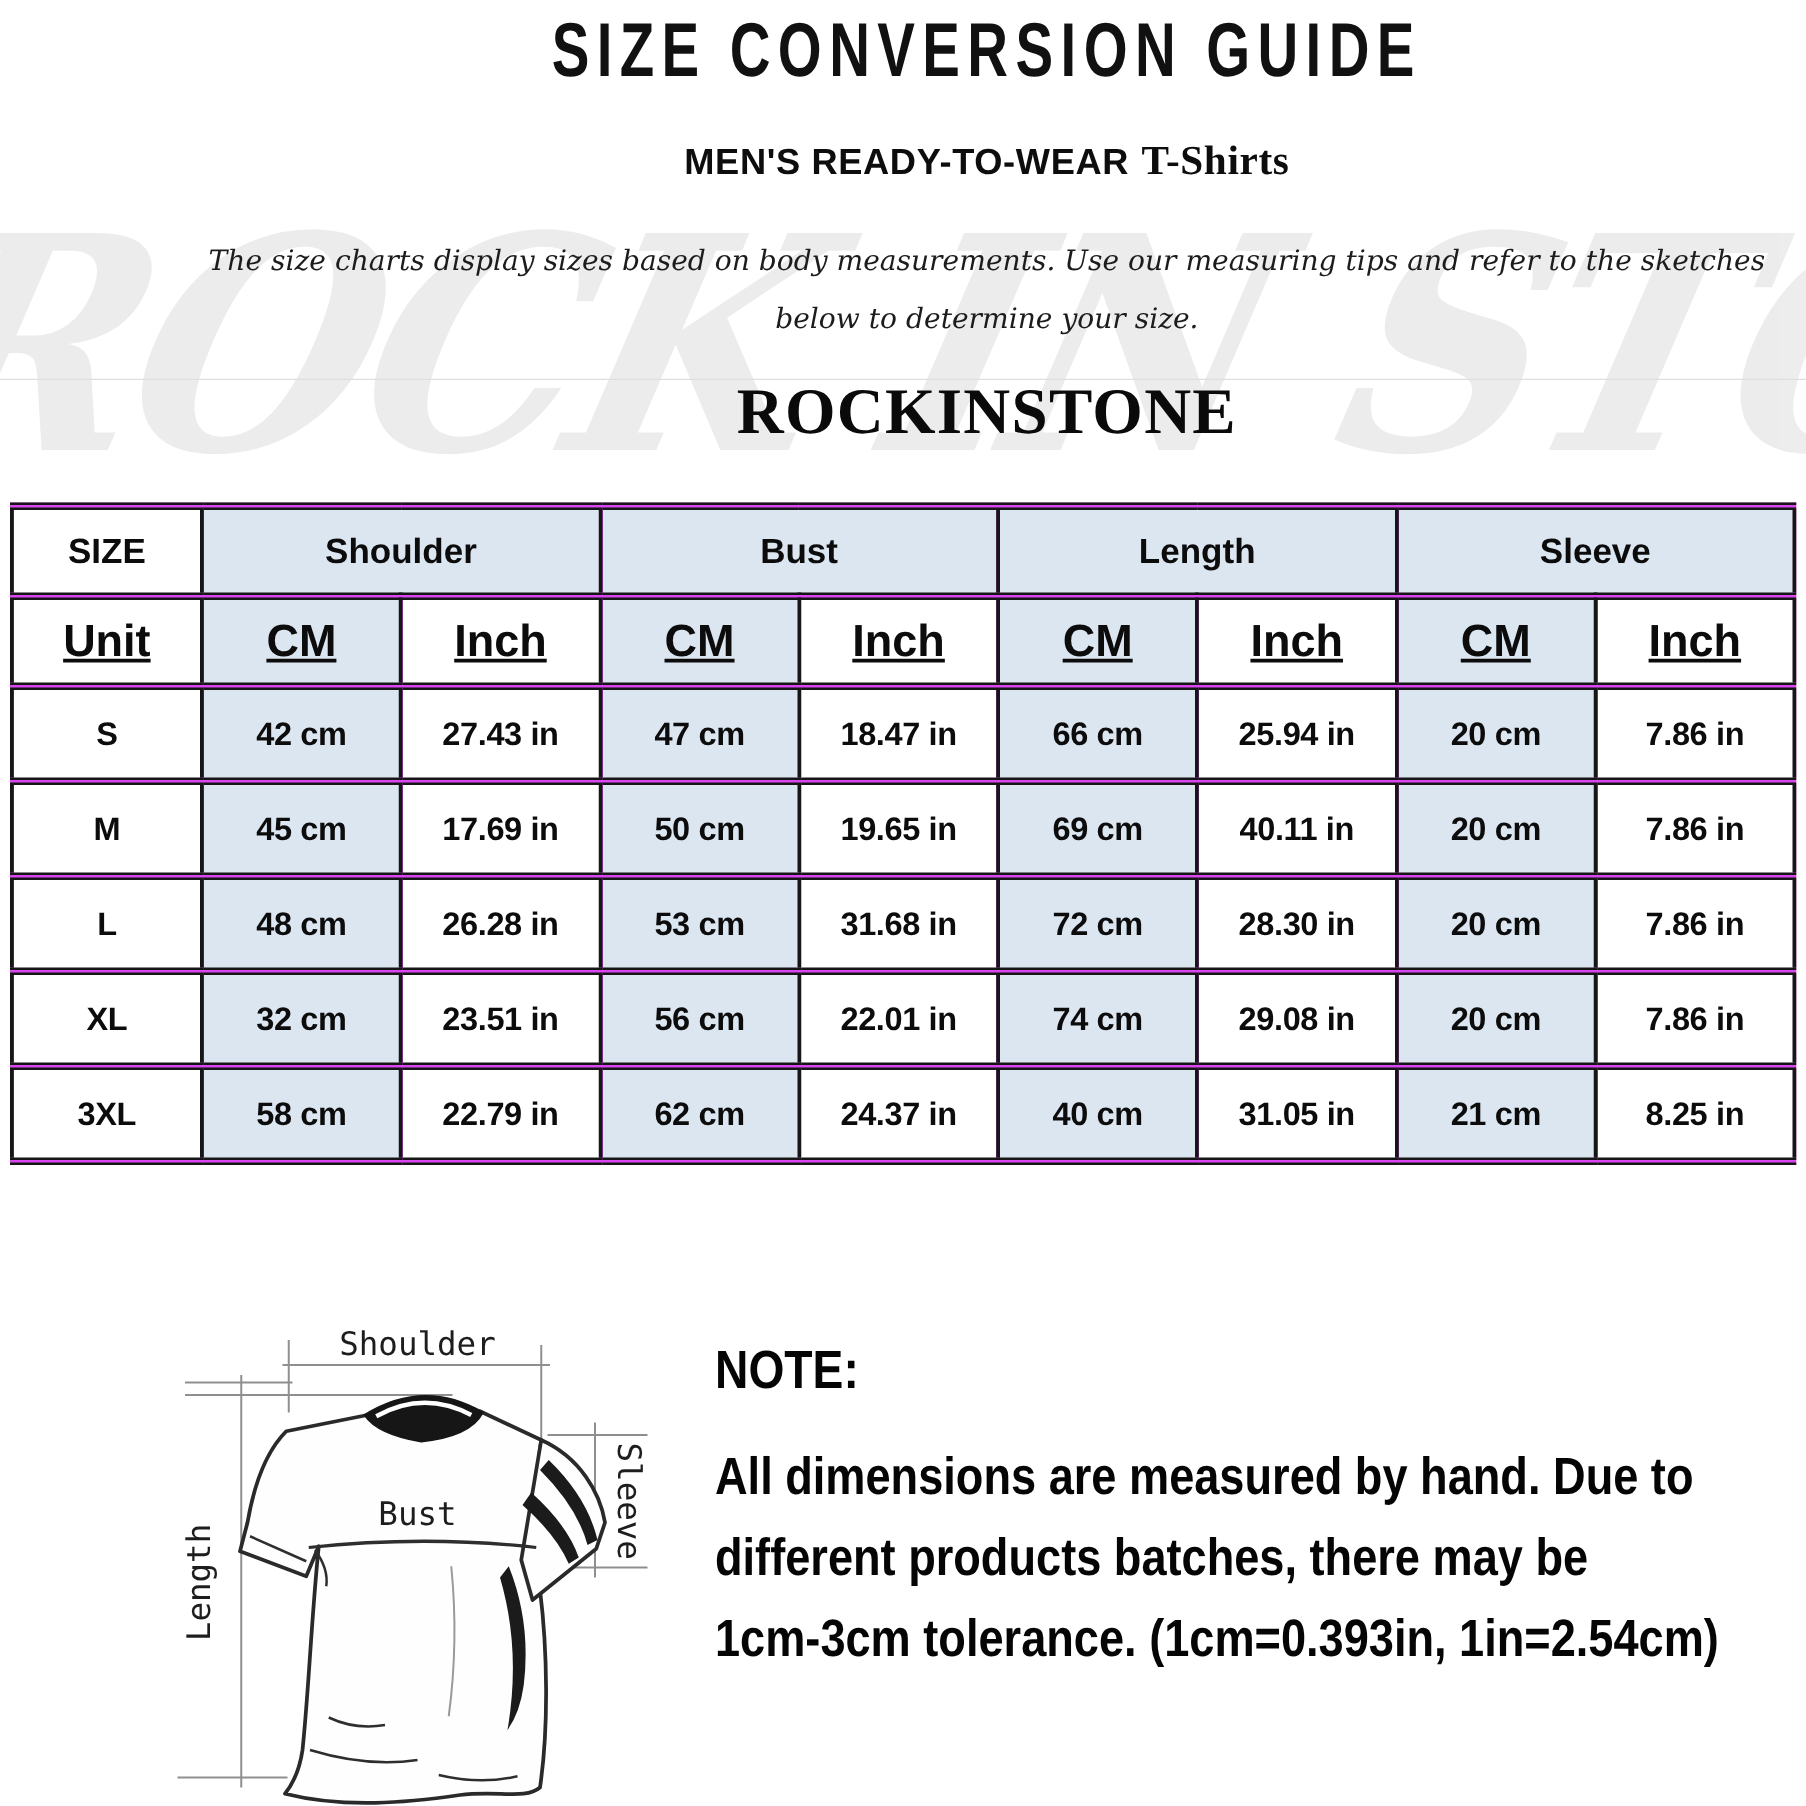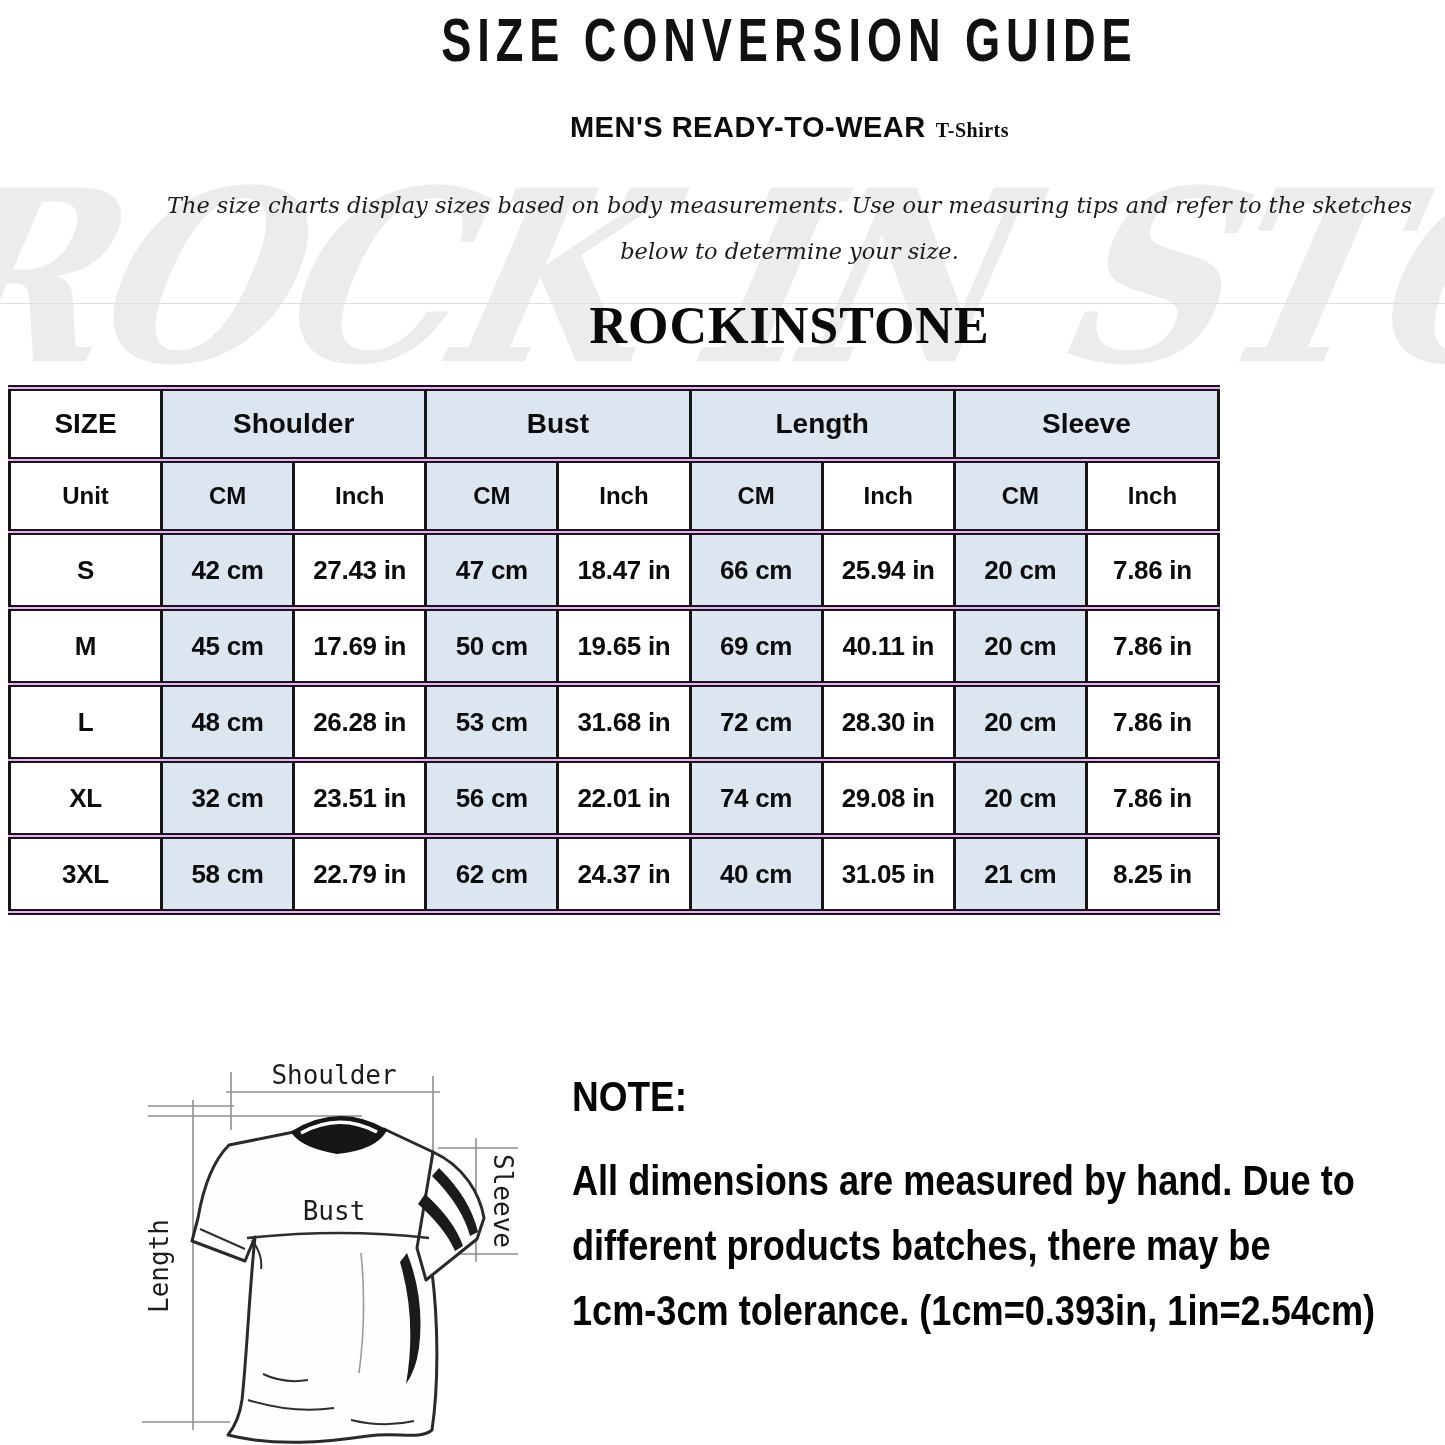--- a/index.html
+++ b/index.html
@@ -37,63 +37,63 @@
 
   
   .header-zone { position:absolute; left:112px; right:-22px; top:0; text-align:center; z-index:1; }
   .main-title {
     margin-top:10px;
     font-size:61px; font-weight:700; letter-spacing:8px;
     line-height:1.0; white-space:nowrap;
   }
   .main-title .squeeze { display:inline-block; transform:scaleX(0.74); transform-origin:center; }
   .subtitle { margin-top:40px; font-size:29px; font-weight:700; letter-spacing:0.5px; color:#0d0d0d; }
-  .subtitle .suffix { margin-left:10px; font-family:"Liberation Serif", serif; font-size:20px; }
+  .subtitle .suffix { margin-left:10px; font-family:"Liberation Serif", serif; font-size:33px; }
   .description {
     margin-top:38px;
     font-family:"DejaVu Serif", serif;
     font-style:italic;
     font-size:22.5px;
     line-height:46px;
     color:#1c1c1c;
   }
   .brand {
     margin-top:22px;
     font-family:"Liberation Serif", serif;
     font-weight:700;
     font-size:52px;
     letter-spacing:1px;
     color:#0a0a0a;
   }
 
   
   .size-table {
     position:absolute;
-    top:385px; left:8px;
-    width:1212px;
+    top:402px; left:8px;
+    width:1429px;
     table-layout:fixed;
     border-collapse:collapse;
     z-index:2;
-    background:#f0abfc;
+    background:#d946ef;
   }
   .size-table th, .size-table td {
     border-left:3px solid #161616;
     border-right:3px solid #161616;
     border-top:6px double #161616;
     border-bottom:6px double #161616;
     text-align:center;
     vertical-align:middle;
     font-weight:700;
     color:#0c0c0c;
     background:#fff;
     overflow:hidden;
   }
   .size-table .shade { background:#dce6f1; }
   .group-row th { height:72px; font-size:28px; }
-  .unit-row th  { height:72px; font-size:24px; }
+  .unit-row th  { height:72px; font-size:36px;text-decoration:underline; }
   .data-row td  { height:76px; font-size:26px; letter-spacing:-0.3px; }
 
   
   .diagram-svg { position:absolute; left:126px; top:1048px; z-index:1; }
   .note-block {
     position:absolute; left:572px; top:1066px; width:1020px;
     font-weight:700; color:#050505;
     transform:scaleX(0.86); transform-origin:left top;
     z-index:1;
   }

